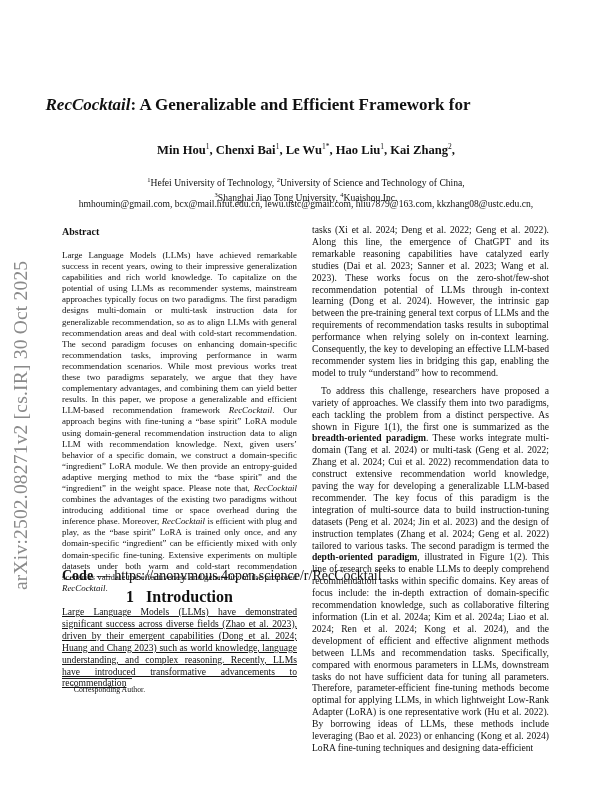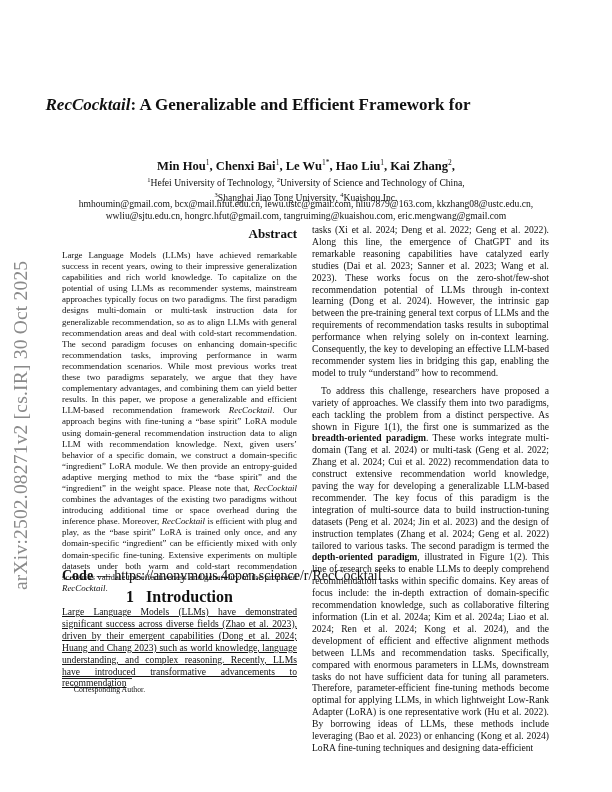--- a/index.html
+++ b/index.html
@@ -5,33 +5,33 @@
   html, body { margin: 0; padding: 0; background: #ffffff; }
   body { width: 612px; height: 792px; position: relative; overflow: hidden;
          font-family: "Liberation Serif", serif; color: #111; }
   .arxiv { position: absolute; left: 10px; top: 590px; transform-origin: 0 0;
            transform: rotate(-90deg); font-size: 19.5px; color: #8a8a8a; white-space: nowrap;
            letter-spacing: 0.2px; }
   .title { position: absolute; left: 0; width: 516px; top: 95px; text-align: center;
            font-weight: bold; font-size: 17px; line-height: 19px; }
   .title i { font-style: italic; }
   .authors { position: absolute; left: 0; width: 612px; top: 138px; text-align: center;
-             font-weight: bold; font-size: 12.6px; line-height: 17px; margin-top: 16px; }
+             font-weight: bold; font-size: 12.6px; line-height: 17px; }
   .authors sup { font-weight: normal; font-size: 7.5px; }
   .affil { position: absolute; left: 0; width: 612px; top: 174px; text-align: center;
            font-size: 9.6px; line-height: 12px; }
   .affil sup { font-size: 6.5px; }
   .emails { position: absolute; left: 0; width: 612px; top: 198px; text-align: center;
             font-size: 9.6px; line-height: 12px; }
   .col { position: absolute; width: 235px; font-size: 9.6px; line-height: 11.9px;
          text-align: justify; hyphens: auto; font-family: Liberation Serif, serif; }
   .col-left { left: 62px; top: 250px; }
   .col-right { left: 312px; top: 224px; width: 237px; }
-  .abs-heading { position: absolute; left: 62px; width: 235px; top: 226px; text-align: right;
-                 font-weight: bold; font-size: 13px; }
+  .abs-heading { position: absolute; left: 62px; width: 235px; top: 226px; text-align: left;
+                 font-weight: bold; font-size: 10px; }
   .abs-text { font-size: 8.9px; line-height: 11.1px; }
   .code-line { position: absolute; left: 62px; top: 568px; font-size: 14px; }
   .code-line b { font-weight: bold; }
   .intro-heading { position: absolute; left: 62px; width: 235px; top: 588px; text-align: center;
                    font-weight: bold; font-size: 16px; }
   .intro-heading .num { margin-right: 12px; }
   .intro-text { position: absolute; left: 62px; width: 235px; top: 606px; font-size: 9.6px;
                 line-height: 11.9px; text-align: justify; text-decoration: underline; }
   .fn-rule { position: absolute; left: 62px; top: 678px; width: 70px; height: 0;
              border-top: 0.6px solid #222; }
@@ -66,21 +66,20 @@
   <div>
     <sup>1</sup><span>Hefei University of Technology, </span><sup>2</sup><span>University of Science and Technology of China,</span>
   </div>
   <div>
     <sup>3</sup><span>Shanghai Jiao Tong University, </span><sup>4</sup><span>Kuaishou Inc.</span>
   </div>
 </div>
 
 <div class="emails">
   <div>hmhoumin@gmail.com, bcx@mail.hfut.edu.cn, lewu.ustc@gmail.com, hliu7879@163.com, kkzhang08@ustc.edu.cn,</div>
-  <div>wwliu@sjtu.edu.cn, hongrc.hfut@gmail.com, tangruiming@kuaishou.com, eric.mengwang@gmail.com</div>
 </div>
 
 <div class="abs-heading">Abstract</div>
 
 <div class="col col-left abs-text">
   <p><span>Large Language Models (LLMs) have achieved remarkable success in recent years, owing to their impressive generalization capabilities and rich world knowledge. To capitalize on the potential of using LLMs as recommender systems, mainstream approaches typically focus on two paradigms. The first paradigm designs multi-domain or multi-task instruction data for generalizable recommendation, so as to align LLMs with general recommendation areas and deal with cold-start recommendation. The second paradigm focuses on enhancing domain-specific recommendation tasks, improving performance in warm recommendation scenarios. While most previous works treat these two paradigms separately, we argue that they have complementary advantages, and combining them can yield better results. In this paper, we propose a generalizable and efficient LLM-based recommendation framework </span><i class="it">RecCocktail</i><span>. Our approach begins with fine-tuning a “base spirit” LoRA module using domain-general recommendation instruction data to align LLM with recommendation knowledge. Next, given users’ behavior of a specific domain, we construct a domain-specific “ingredient” LoRA module. We then provide an entropy-guided adaptive merging method to mix the “base spirit” and the “ingredient” in the weight space. Please note that, </span><i class="it">RecCocktail</i><span>  combines the advantages of the existing two paradigms without introducing additional time or space overhead during the inference phase. Moreover, </span><i class="it">RecCocktail</i><span> is efficient with plug and play, as the “base spirit” LoRA is trained only once, and any domain-specific “ingredient” can be efficiently mixed with only domain-specific fine-tuning. Extensive experiments on multiple datasets under both warm and cold-start recommendation scenarios validate the effectiveness and generality of the proposed </span><i class="it">RecCocktail</i><span>.</span></p>
 </div>
 
 <div class="code-line">
   <b>Code</b><span> — </span><span>https://anonymous.4open.science/r/RecCocktail</span>

